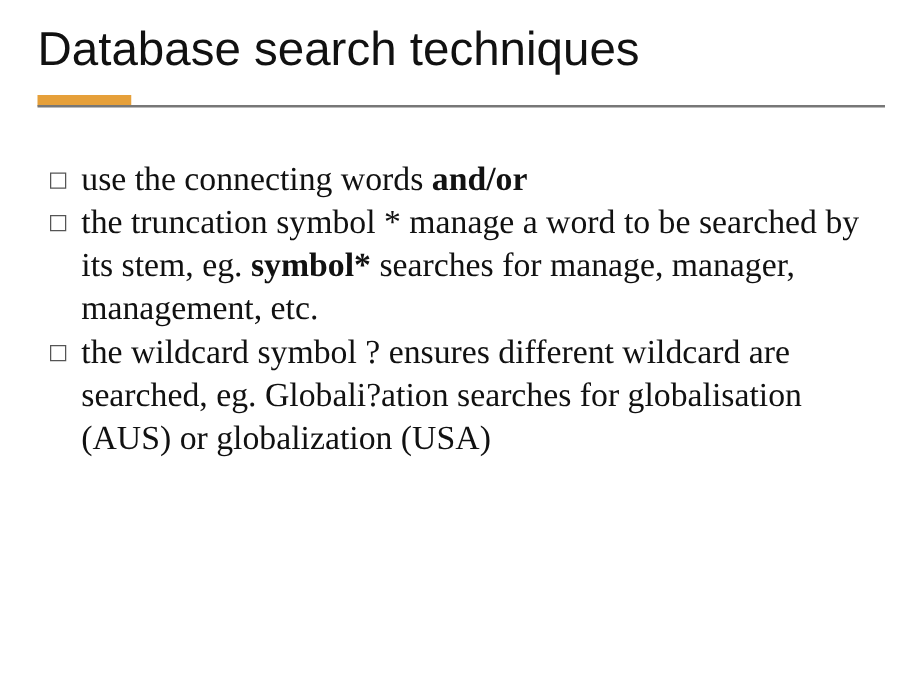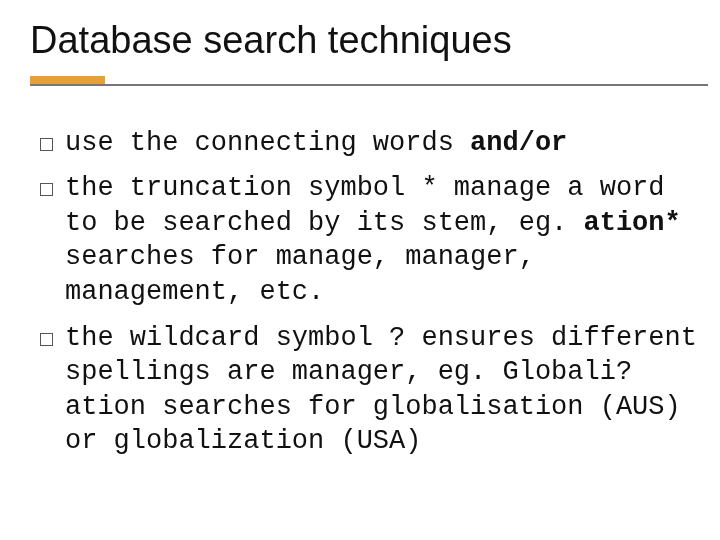--- a/index.html
+++ b/index.html
@@ -42,22 +42,21 @@
     margin-top: -1px;
   }
   .bullets {
     margin: 0 10px 0 10px;
   }
   .bullet {
     display: flex;
     align-items: flex-start;
     font-size: 27px;
     line-height: 1.28;
-    font-family: Liberation Mono, monospace;
-    margin-top: 11px;
+    font-family: Liberation Serif, serif;
   }
   .bullet .box {
     width: 13px;
     height: 13px;
     border: 1.5px solid #555;
     margin: 12px 12px 0 0;
     flex: 0 0 auto;
     box-sizing: border-box;
   }
   .bullet .text {
@@ -81,25 +80,25 @@
     <div class="bullet">
       <span class="box"></span>
       <span class="text">
         <span>use the connecting words </span><span class="b">and/or</span><span></span>
       </span>
     </div>
 
     <div class="bullet">
       <span class="box"></span>
       <span class="text">
-        <span>the truncation symbol  *  manage a word to be searched by its stem, eg. </span><span class="b">ation*</span><span>  searches for manage, manager, management, etc.</span>
+        <span>the truncation symbol  *  manage a word to be searched by its stem, eg. </span><span class="b">symbol*</span><span>  searches for manage, manager, management, etc.</span>
       </span>
     </div>
 
     <div class="bullet">
       <span class="box"></span>
       <span class="text">
-        <span>the wildcard symbol ? ensures different spellings are manager, eg. Globali?ation searches for globalisation (AUS) or globalization (USA)</span><span class="b"></span><span></span>
+        <span>the wildcard symbol ? ensures different wildcard are searched, eg. Globali?ation searches for globalisation (AUS) or globalization (USA)</span><span class="b"></span><span></span>
       </span>
     </div>
 
   </div>
 </div>
 
 </body></html>

